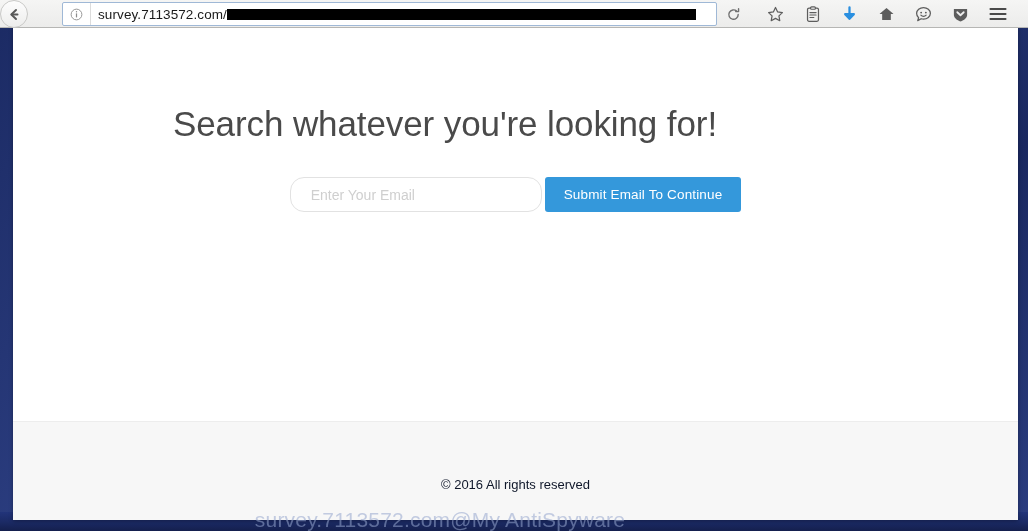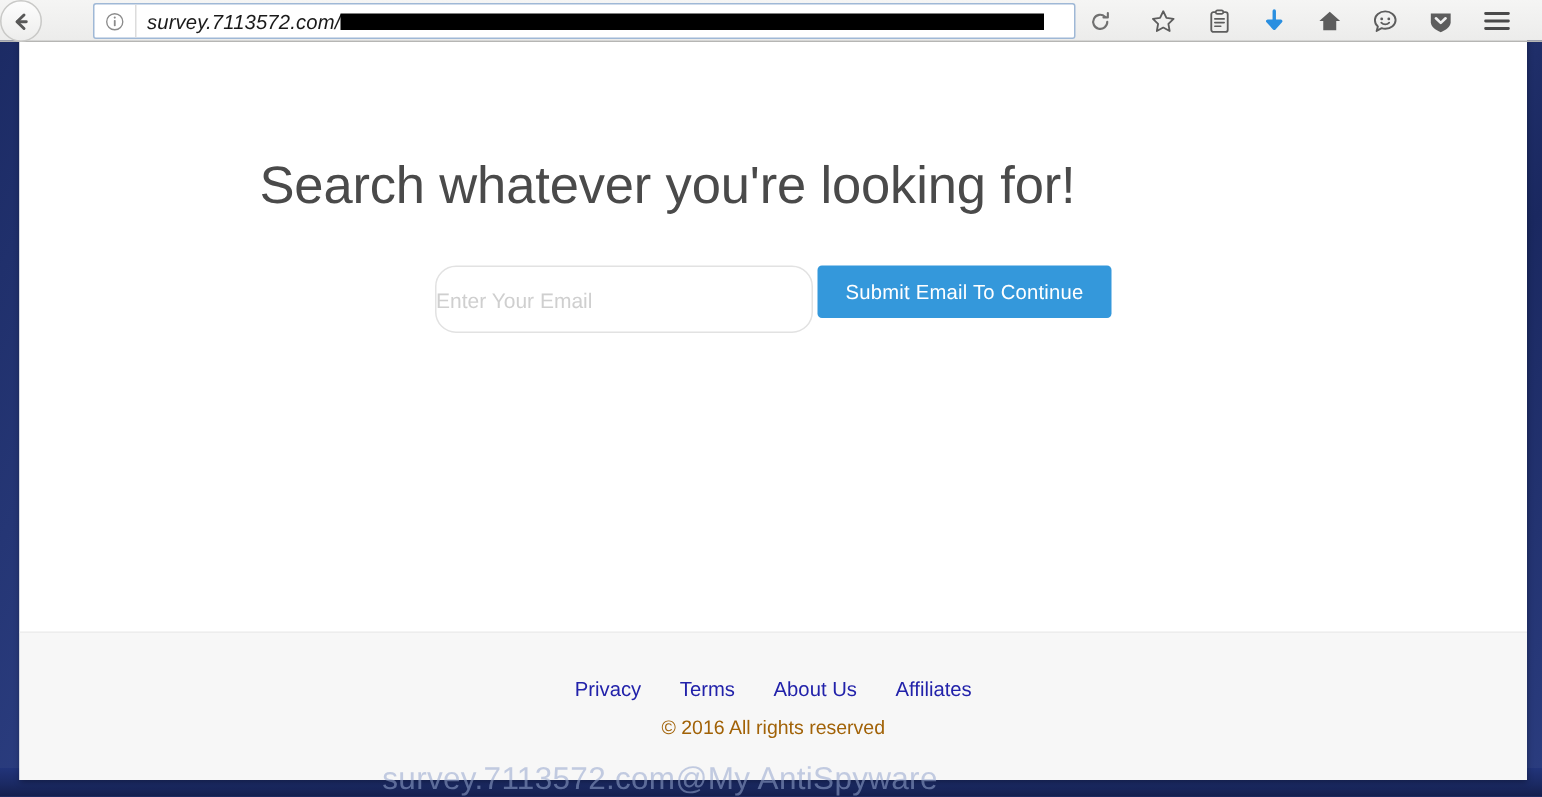--- a/index.html
+++ b/index.html
@@ -92,21 +92,20 @@
     flex: none;
   }
   #url-text-wrap {
     flex: 1;
     height: 22px;
     display: flex;
     align-items: center;
     padding-left: 7px;
     overflow: hidden;
     position: relative;
-    font-style: italic;
   }
   #url-visible {
     font-size: 13.5px;
     color: #1a1a1a;
     white-space: nowrap;
     letter-spacing: .1px;
   }
   #url-redacted {
     height: 11px;
     background: #000000;
@@ -194,25 +193,25 @@
     left: 0;
     top: 149px;
     width: 1005px;
     display: flex;
     justify-content: center;
     align-items: flex-start;
   }
 
   #email-input {
     width: 252px;
-    height: 45px;
+    height: 35px;
     box-sizing: border-box;
     border: 1px solid #e2e2e2;
     border-radius: 14px;
-    padding: 0 0;
+    padding: 0 20px;
     font-size: 14px;
     color: #555;
     font-family: "Liberation Sans", sans-serif;
     background: #fff;
     outline: none;
   }
   #email-input::placeholder { color: #cfcfcf; }
 
   #submit-button {
     margin-left: 3px;
@@ -252,21 +251,21 @@
     text-decoration: none;
     margin: 0 11px;
   }
   #copyright {
     position: absolute;
     left: 0;
     top: 55px;
     width: 1005px;
     text-align: center;
     font-size: 13px;
-    color: #a16207;
+    color: #0f172a;
   }
 
   
   #watermark {
     position: absolute;
     left: 0;
     top: 508px;
     width: 880px;
     text-align: center;
     font-size: 21px;
@@ -375,25 +374,19 @@
       <h1 id="headline">Search whatever you're looking for!</h1>
 
       <div id="form-row">
         <input id="email-input" type="text" placeholder="Enter Your Email" style="">
         <button id="submit-button">Submit Email To Continue</button>
       </div>
 
     </div>
 
     <div id="page-footer">
-      <div id="footer-links">
-        <a href="#">Privacy</a>
-        <a href="#">Terms</a>
-        <a href="#">About Us</a>
-        <a href="#">Affiliates</a>
-      </div>
       <div id="copyright">© 2016 All rights reserved</div>
     </div>
 
   </div>
 </div>
 
 <div id="watermark">survey.7113572.com@My AntiSpyware</div>
 
 </body></html>

